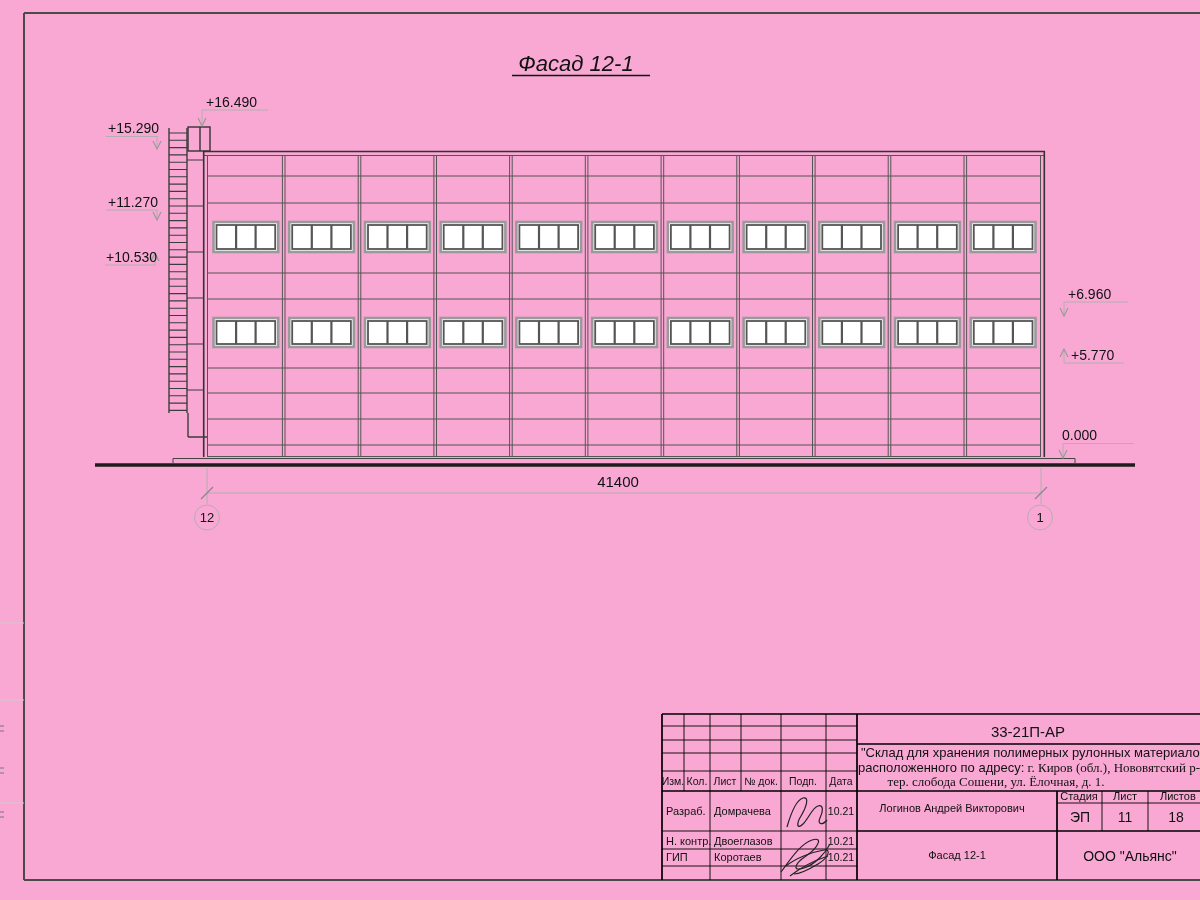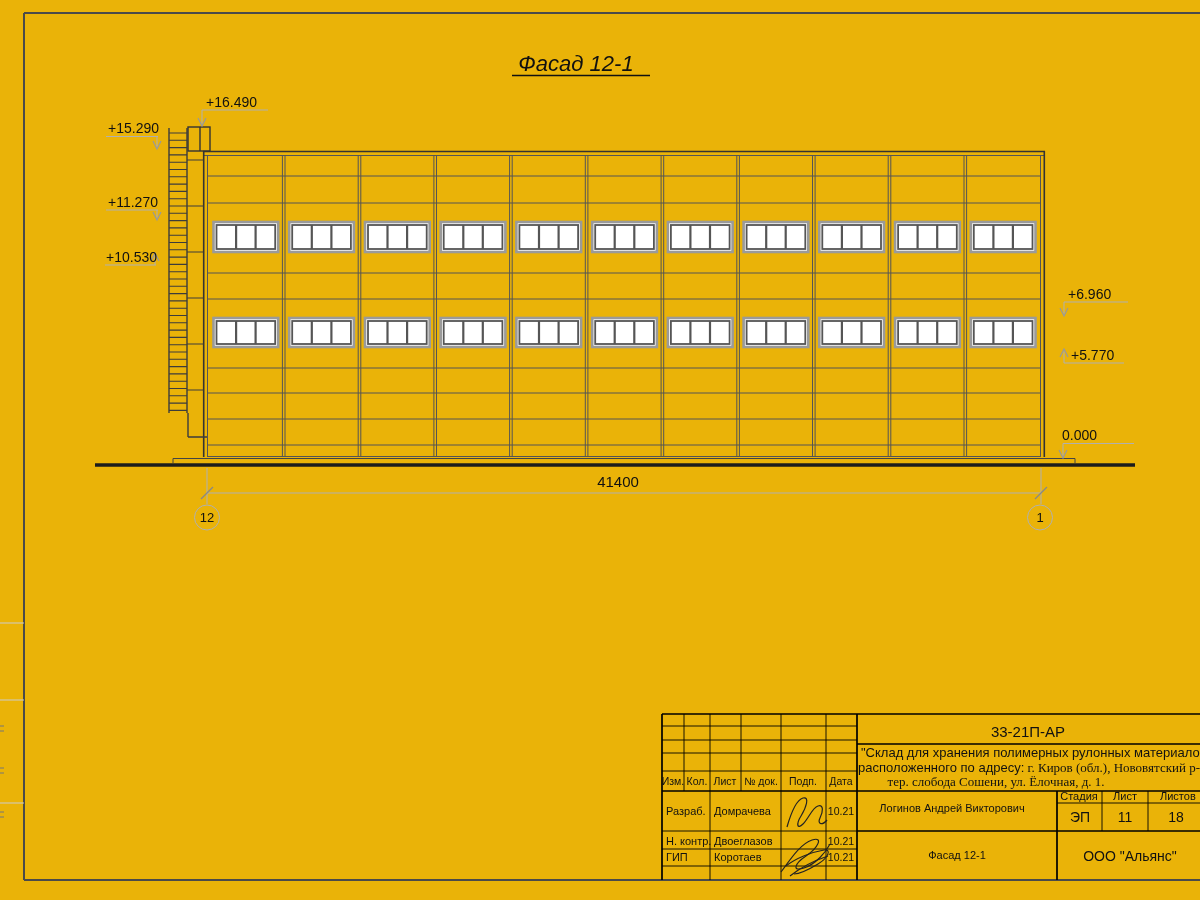--- a/index.html
+++ b/index.html
@@ -1,17 +1,17 @@
 <!DOCTYPE html>
 <html><head>
 <meta charset="utf-8">
 <style>
   html,body{margin:0;padding:0;background:#fff;width:1200px;height:900px;overflow:hidden;
     font-family:"Liberation Sans",sans-serif;}
-  #sheet{position:relative;width:1200px;height:900px;background:#eab308;}
+  #sheet{position:relative;width:1200px;height:900px;background:#f9a8d4;}
   svg text{fill:#111;}
   .t-sans{font-family:"Liberation Sans",sans-serif;}
   .t-serif{font-family:"Liberation Serif",serif;}
 </style>
 </head>
 <body>
 
 <div id="sheet">
 <svg width="1200" height="900" viewBox="0 0 1200 900">
 

